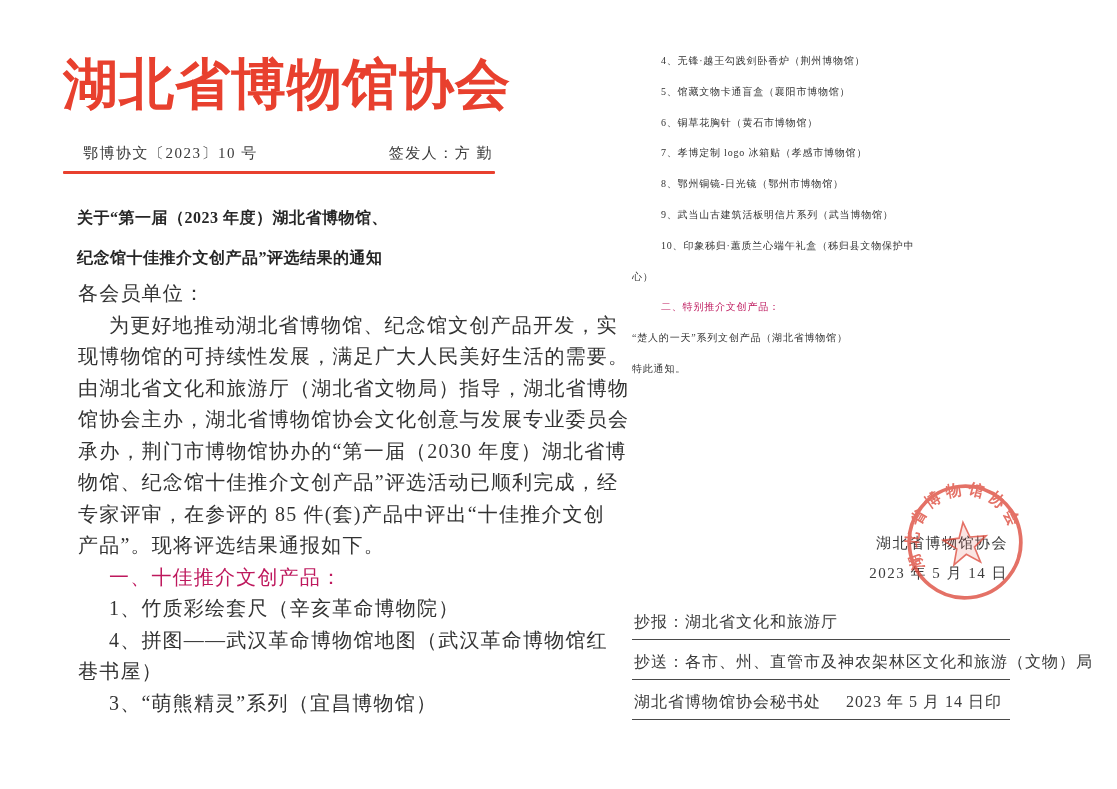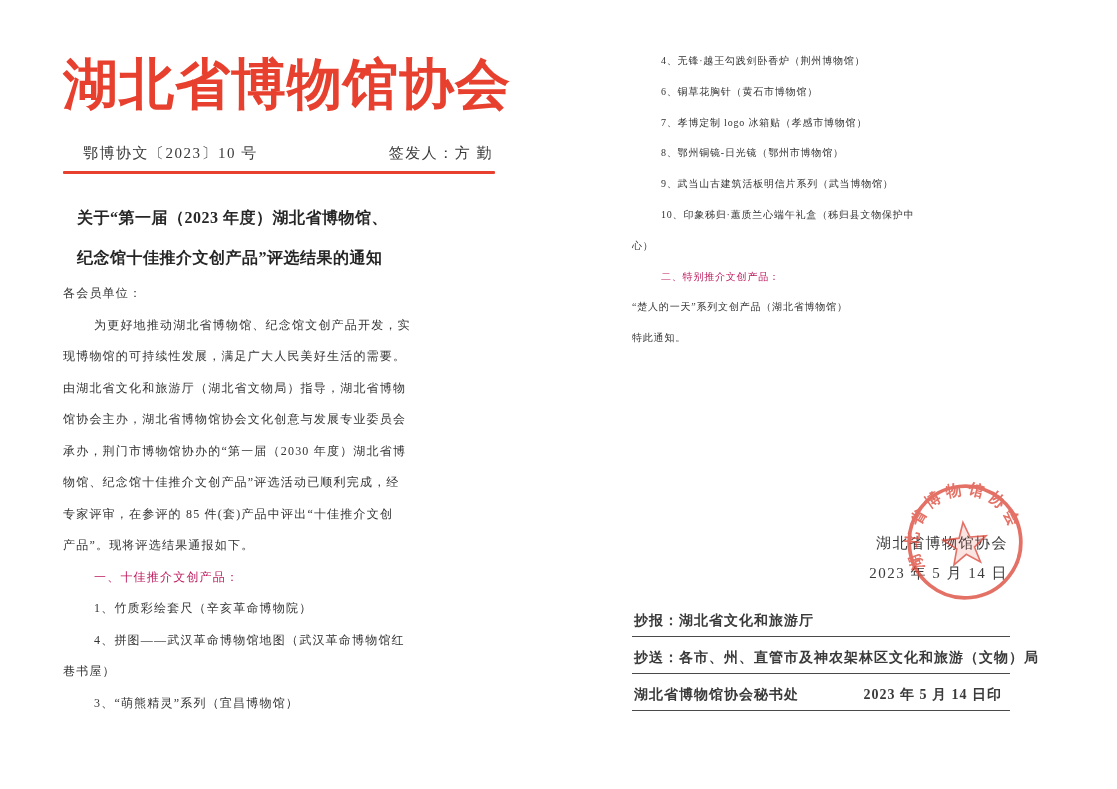--- a/index.html
+++ b/index.html
@@ -32,22 +32,22 @@
     margin-top:8px;height:3px;width:100%;
     background:#e8402e;border-radius:1px;
   }
   .notice-title{
     margin:24px 0 0 14px;width:404px;
     font-size:16px;font-weight:700;color:#262626;
     line-height:40px;letter-spacing:0.5px;
     white-space:nowrap;
   }
   .body-block{
-    position:absolute;left:0;top:240px;width:417px;
-    font-size:12px;color:#333333;letter-spacing:1.2px;
+    position:absolute;left:15px;top:240px;width:417px;
+    font-size:20px;color:#333333;letter-spacing:1.2px;
     line-height:31.5px;
   }
   .line{white-space:nowrap;}
   .indent{padding-left:31px;}
   .bold{font-weight:400;color:#be185d;}
   
   .col-right{position:absolute;left:632px;top:46px;width:380px;}
   .body-block-r{
     font-size:10px;color:#333333;letter-spacing:0.8px;
     line-height:30.8px;
@@ -61,21 +61,21 @@
   .signature .sig-line{line-height:30px;white-space:nowrap;padding-right:2px;}
   .seal{
     position:absolute;left:903px;top:480px;width:124px;height:124px;
     opacity:0.78;
     transform:rotate(-6deg);
     pointer-events:none;
   }
   
   .footer{
     position:absolute;left:632px;top:608px;width:378px;
-    font-size:14px;letter-spacing:1px;color:#3a3a3a;font-weight:bold;
+    font-size:16px;letter-spacing:1px;color:#3a3a3a;
   }
   .footer-row{
     display:flex;justify-content:flex-start;
     border-bottom:1.5px solid #4a4a4a;
     padding:4px 0 6px 2px;
     margin-bottom:8px;
     white-space:nowrap;
   }
   .footer-row .grow{flex:1;}
   .footer-row .right-part{padding-right:8px;}
@@ -114,20 +114,21 @@
       <div class="line indent">1、竹质彩绘套尺（辛亥革命博物院）</div>
       <div class="line indent">4、拼图——武汉革命博物馆地图（武汉革命博物馆红</div>
       <div class="line">巷书屋）</div>
       <div class="line indent">3、“萌熊精灵”系列（宜昌博物馆）</div>
     </div>
   </div>
 
   <div class="col-right">
     <div class="body-block-r">
       <div class="line indent-r">4、无锋·越王勾践剑卧香炉（荆州博物馆）</div>
+      <div class="line indent-r">5、馆藏文物卡通盲盒（襄阳市博物馆）</div>
       <div class="line indent-r">6、铜草花胸针（黄石市博物馆）</div>
       <div class="line indent-r">7、孝博定制 logo 冰箱贴（孝感市博物馆）</div>
       <div class="line indent-r">8、鄂州铜镜-日光镜（鄂州市博物馆）</div>
       <div class="line indent-r">9、武当山古建筑活板明信片系列（武当博物馆）</div>
       <div class="line indent-r">10、印象秭归·蕙质兰心端午礼盒（秭归县文物保护中</div>
       <div class="line">心）</div>
       <div class="line indent-r bold">二、特别推介文创产品：</div>
       <div class="line">“楚人的一天”系列文创产品（湖北省博物馆）</div>
       <div class="line">特此通知。</div>
     </div>

